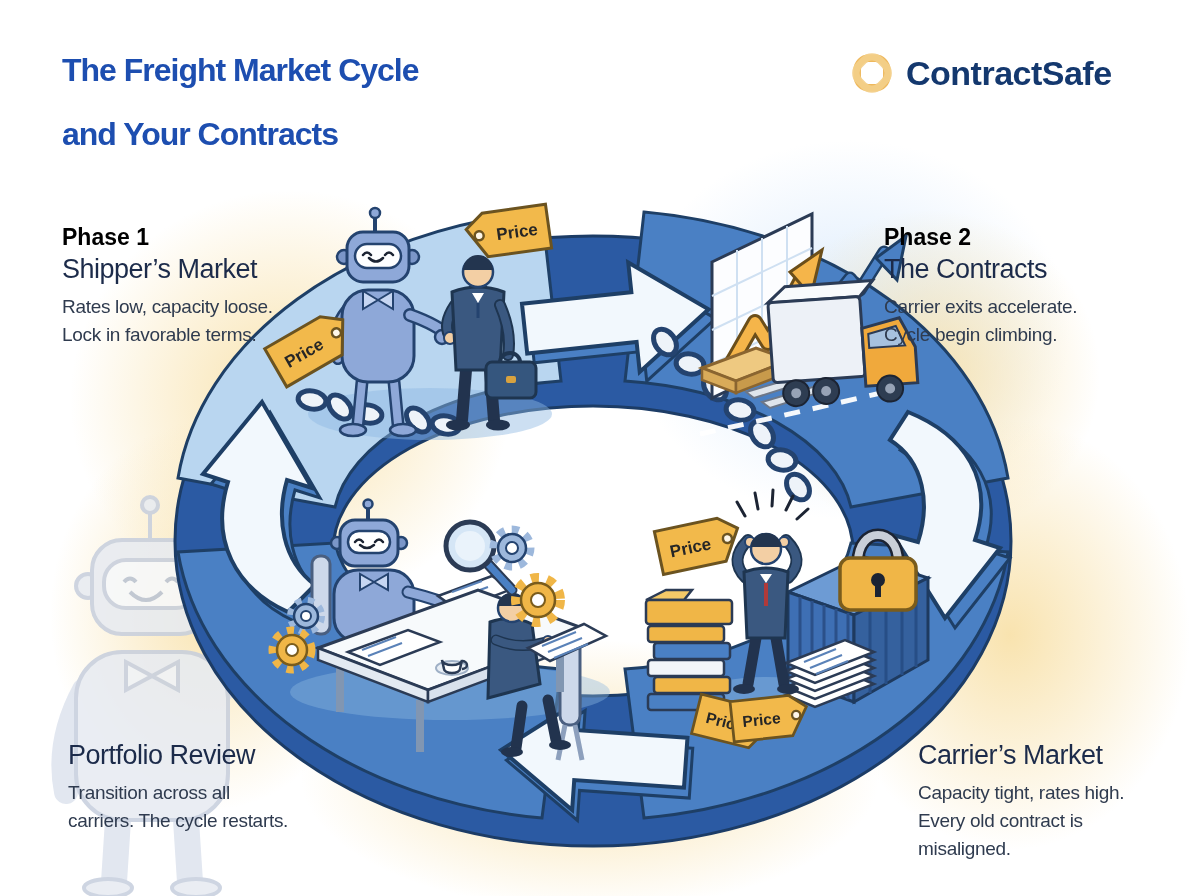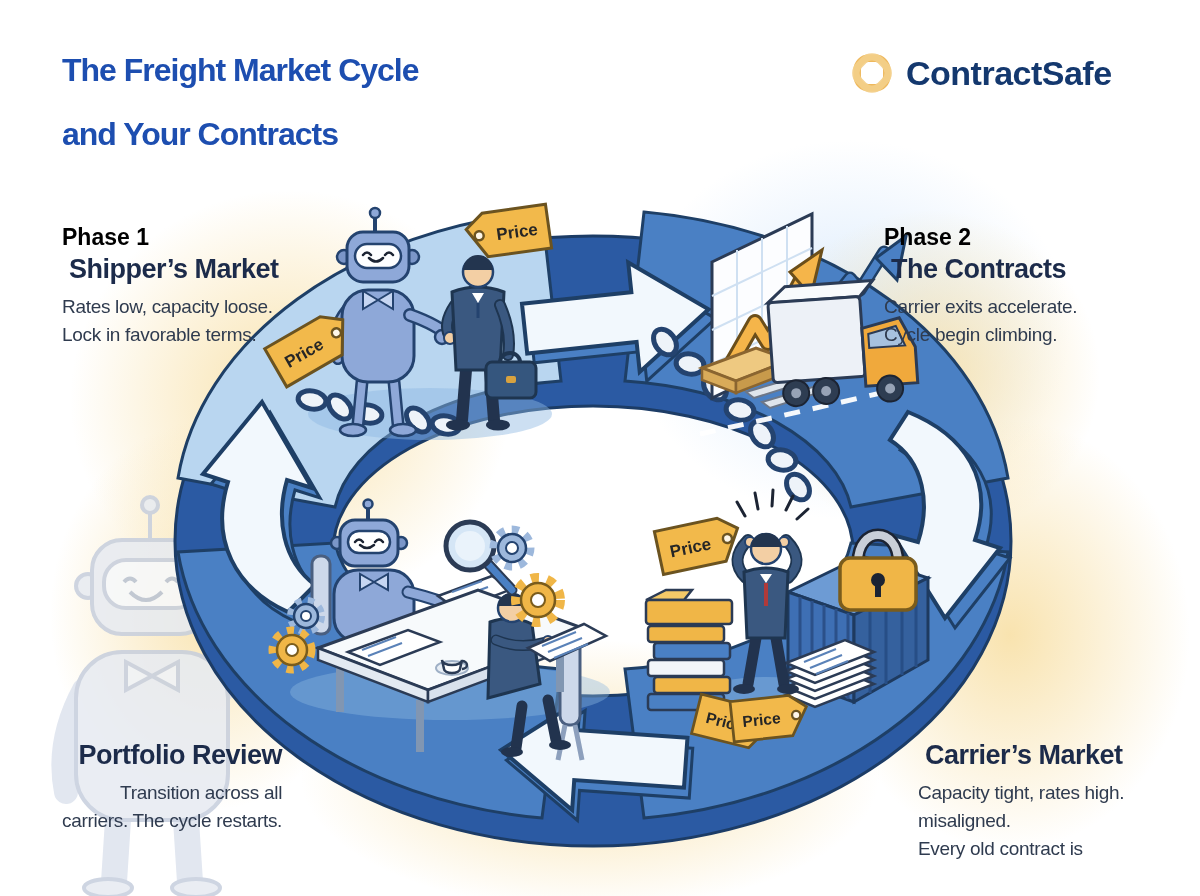--- a/index.html
+++ b/index.html
@@ -12,27 +12,27 @@
   #glow4{left:830px;top:420px;width:360px;height:430px;background:radial-gradient(closest-side,rgba(248,224,166,.9),rgba(248,224,166,0));}
   #glow5{left:300px;top:640px;width:580px;height:270px;background:radial-gradient(closest-side,rgba(248,224,166,.9),rgba(248,224,166,0));}
   #glow6{left:50px;top:420px;width:320px;height:390px;background:radial-gradient(closest-side,rgba(248,224,166,.85),rgba(248,224,166,0));}
   svg.scene{position:absolute;left:0;top:0;}
   .title{position:absolute;left:62px;top:38px;font-size:32px;line-height:64px;font-weight:800;
          color:#1d4eb0;letter-spacing:-1px;}
   .logo{position:absolute;left:846px;top:47px;display:flex;align-items:center;gap:8px;}
   .logo-text{font-size:34px;font-weight:700;color:#14386e;letter-spacing:-.5px;}
   .pblock{position:absolute;}
   .plabel{font-size:23px;font-weight:700;color:#000000;margin:0 0 3px 0;}
-  .phead{font-size:27px;font-weight:700;color:#1c2b4a;margin:0 0 8px 7px;letter-spacing:-.5px;}
+  .phead{font-size:27px;font-weight:400;color:#1c2b4a;margin:0 0 8px 0;letter-spacing:-.5px;}
   .pbody{font-size:19px;line-height:28px;color:#2f3b4f;letter-spacing:-.3px;}
   .pbody div{white-space:nowrap;}
   #block-p1{left:62px;top:224px;}
   #block-p2{left:884px;top:224px;}
   #block-p3{left:918px;top:740px;}
-  #block-p4{left:62px;top:740px;text-align:right;}
+  #block-p4{left:68px;top:740px;}
   text{font-family:"Liberation Sans",sans-serif;}
 </style>
 </head>
 <body>
 
 <div class="canvas">
 
   <div class="glow" id="glow1"></div>
   <div class="glow" id="glow2"></div>
   <div class="glow" id="glow3"></div>
@@ -405,22 +405,22 @@
     <div class="pbody">
       <div>Carrier exits accelerate.</div>
       <div>Cycle begin climbing.</div>
     </div>
   </div>
 
   <div class="pblock" id="block-p3">
     <div class="phead">Carrier’s Market</div>
     <div class="pbody">
       <div>Capacity tight, rates high.</div>
+      <div>Every old contract is</div>
       <div>misaligned.</div>
-      <div>Every old contract is</div>
     </div>
   </div>
 
   <div class="pblock" id="block-p4">
     <div class="phead">Portfolio Review</div>
     <div class="pbody">
       <div>Transition across all</div>
       <div>carriers. The cycle restarts.</div>
     </div>
   </div>

